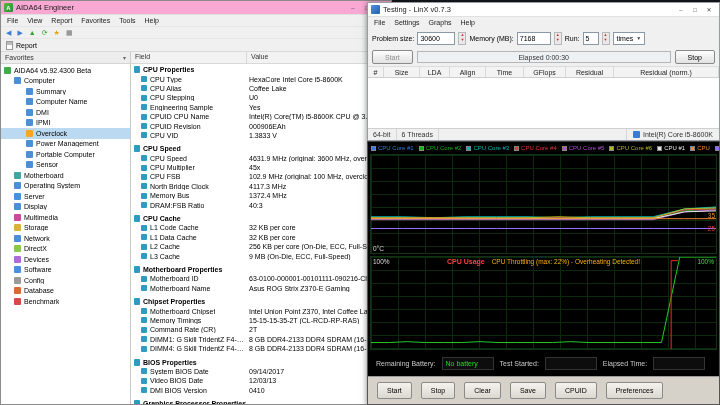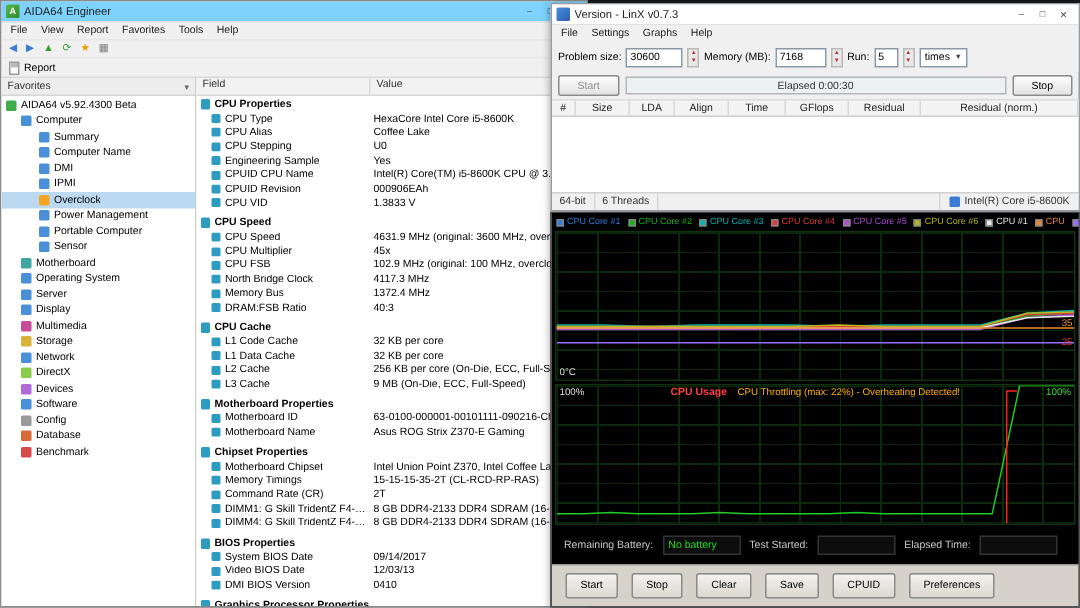--- a/index.html
+++ b/index.html
@@ -2,21 +2,21 @@
 <html><head>
 <meta charset="utf-8">
 <style>
 *{margin:0;padding:0;box-sizing:border-box;}
 html,body{width:720px;height:405px;overflow:hidden;}
 body{background:#15171c;font-family:"Liberation Sans",sans-serif;font-size:7px;color:#000;}
 .screen{position:relative;width:720px;height:405px;}
 .win{position:absolute;}
 
 .aida{left:0;top:0;width:392px;height:405px;background:#f0f0f0;border:1px solid #8b8b8b;display:flex;flex-direction:column;}
-.titlebar{height:14px;flex:0 0 14px;display:flex;align-items:center;gap:3px;padding:0 3px;background:#7dd3fc;border-bottom:1px solid #e0e0e0;}
+.titlebar{height:14px;flex:0 0 14px;display:flex;align-items:center;gap:3px;padding:0 3px;background:#f9a8d4;border-bottom:1px solid #e0e0e0;}
 .appicon{width:9px;height:9px;background:linear-gradient(135deg,#58b847,#2e8b2e);color:#fff;font-size:6px;font-weight:bold;display:flex;align-items:center;justify-content:center;border-radius:1px;}
 .appicon.blue{background:linear-gradient(135deg,#4a8fe0,#2b5fae);}
 .wtitle{font-size:7.5px;color:#222;white-space:nowrap;}
 .caps{margin-left:auto;display:flex;}
 .cap{width:14px;height:11px;display:flex;align-items:center;justify-content:center;font-size:6px;color:#444;}
 .menubar{height:11px;flex:0 0 11px;display:flex;align-items:center;gap:1px;padding:0 2px;background:#f0f0f0;}
 .mitem{padding:0 4px;font-size:7px;color:#222;white-space:nowrap;}
 .toolbar{height:13px;flex:0 0 13px;display:flex;align-items:center;gap:6px;padding:0 5px;background:#f0f0f0;border-top:1px solid #e6e6e6;border-bottom:1px solid #e6e6e6;}
 .tbicon{font-size:7px;line-height:1;}
 .reportrow{height:13px;flex:0 0 13px;display:flex;align-items:center;gap:3px;padding:0 5px;background:#f0f0f0;border-bottom:1px solid #d9d9d9;font-size:7px;}
@@ -454,21 +454,21 @@
               <span class="stitle">Graphics Processor Properties</span>
             </div>
           </div>
       </div>
     </div>
   </div>
 
   <div class="win linx">
     <div class="titlebar">
       <span class="appicon blue"></span>
-      <span class="wtitle">Version - LinX v0.7.3</span>
+      <span class="wtitle">Testing - LinX v0.7.3</span>
       <span class="caps">
           <span class="cap">–</span>
           <span class="cap">□</span>
           <span class="cap">✕</span>
         </span>
     </div>
     <div class="menubar" id="linx-menubar">
         <span class="mitem">File</span>
         <span class="mitem">Settings</span>
         <span class="mitem">Graphs</span>

